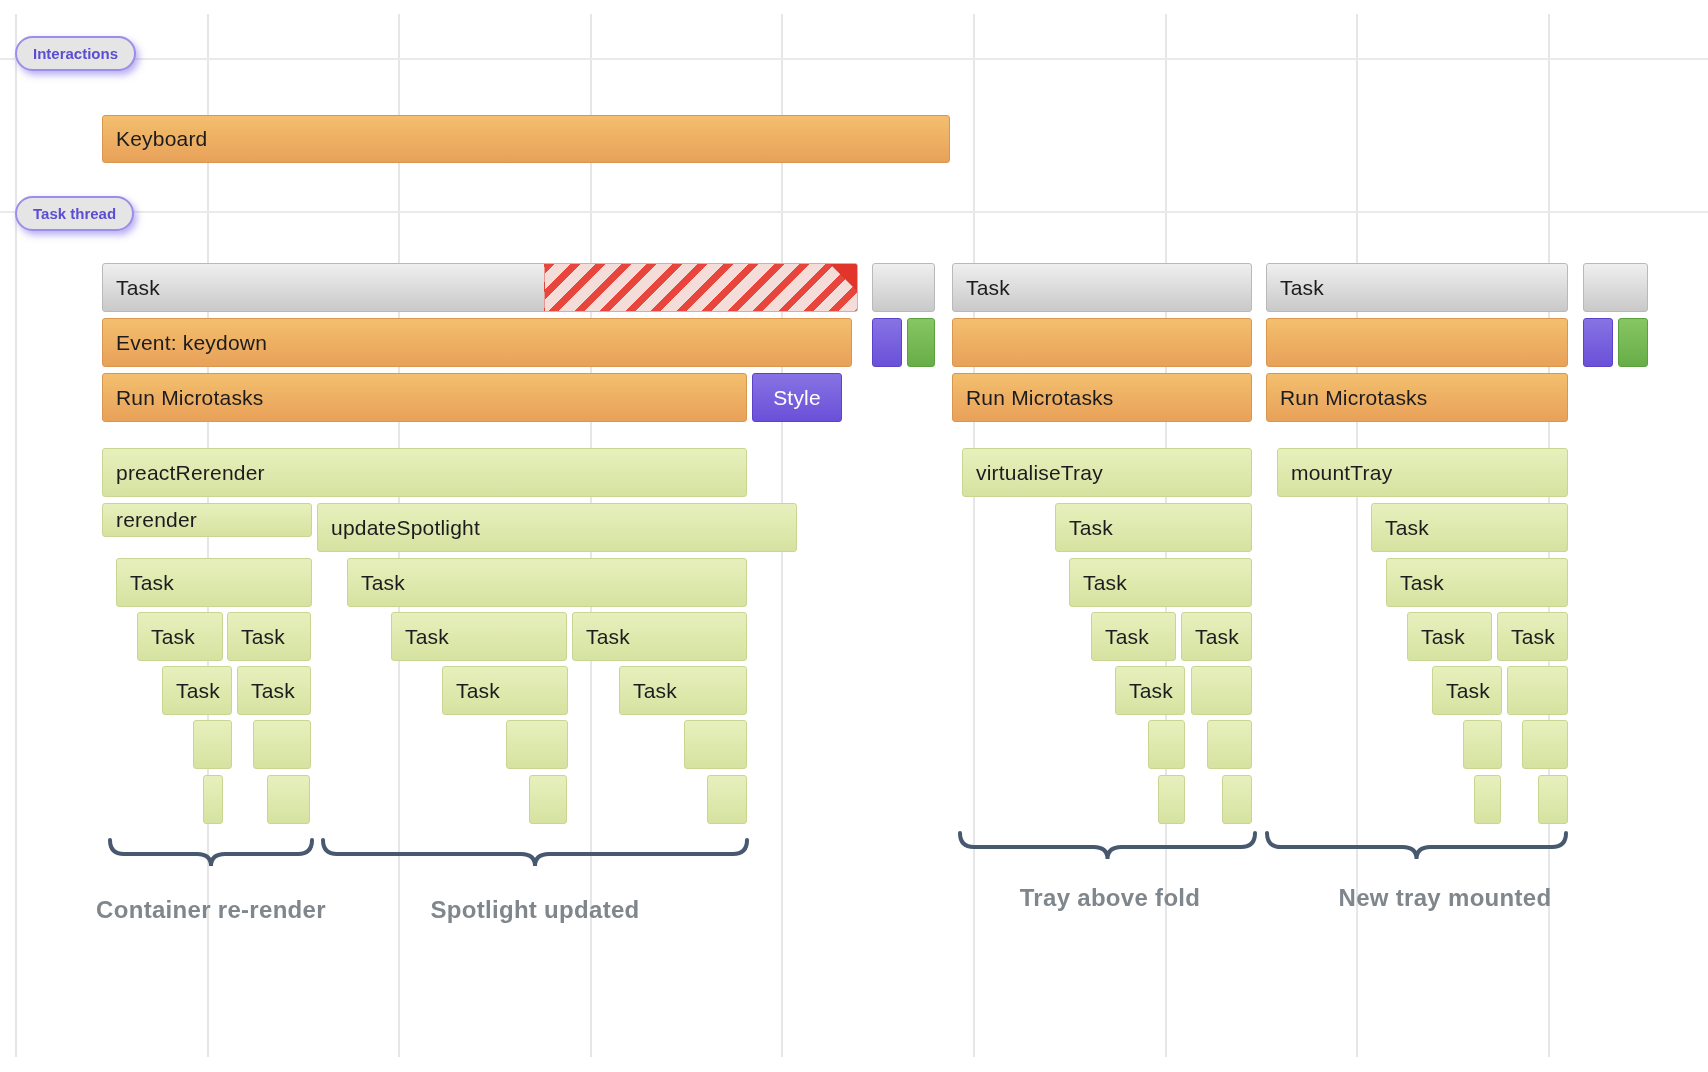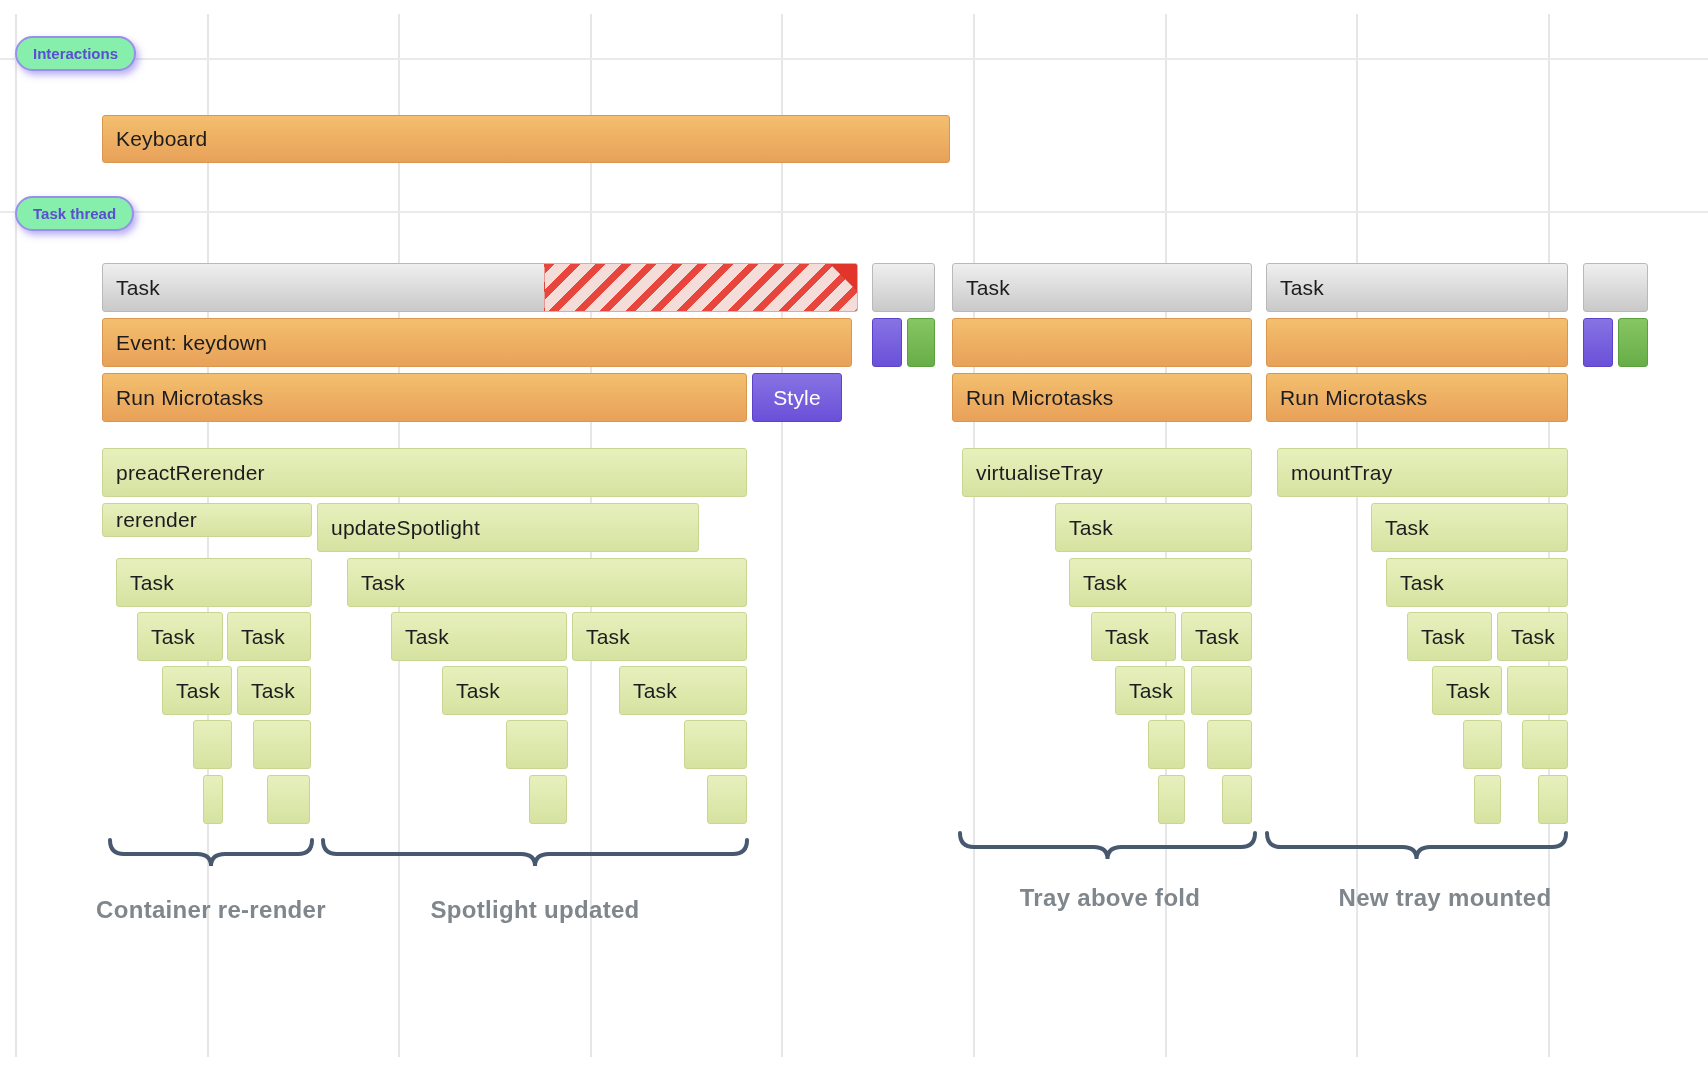--- a/index.html
+++ b/index.html
@@ -14,21 +14,21 @@
   .bar.orange{background:linear-gradient(#f3bf6e,#e8a159);border:1px solid #d9964f;}
   .bar.green{background:linear-gradient(#e7f0bd,#d6e2a0);border:1px solid #c9d692;margin-top:20px;}
   .bar.purple{background:linear-gradient(#8773e4,#6a50d8);border:1px solid #5a43c8;color:#ffffff;}
   .bar.purple.center{justify-content:center;padding-left:0;}
   .bar.green2{background:linear-gradient(#86c663,#68ad48);border:1px solid #5ba03e;}
   .hatch{position:absolute;top:-1px;bottom:-1px;
          background:repeating-linear-gradient(135deg,#e8463d 0 7px,#f4dcd8 7px 18px);
          border:1px solid rgba(214,69,60,.45);border-radius:0 3px 3px 0;box-sizing:border-box;}
   .tri{position:absolute;top:-1px;right:-1px;width:0;height:0;
        border-top:30px solid #e1352b;border-left:30px solid transparent;}
-  .pill{position:absolute;z-index:4;background:#86efac;border:2px solid #998ee9;border-radius:999px;
+  .pill{position:absolute;z-index:4;background:#e5e5e5;border:2px solid #998ee9;border-radius:999px;
         color:#5b4ed1;font-size:15px;font-weight:bold;padding:7px 16px;
         box-shadow:3px 4px 7px rgba(115,95,230,.5);white-space:nowrap;}
   .anno-label{position:absolute;transform:translate(-50%,-50%);font-size:24px;font-weight:bold;
               color:#7f868c;white-space:nowrap;letter-spacing:.3px;}
   svg.braces{position:absolute;left:0;top:0;pointer-events:none;}
 </style>
 </head>
 <body>
 
 <div id="stage">
@@ -67,21 +67,21 @@
       </div>
       <div class="bar purple center" style="left: 752px; top: 373px; width: 90px; height: 49px;">
         <span>Style</span>
       </div>
       <div class="bar green" style="left: 102px; top: 428px; width: 645px; height: 49px;">
         <span>preactRerender</span>
       </div>
       <div class="bar green" style="left: 102px; top: 483px; width: 210px; height: 34px;">
         <span>rerender</span>
       </div>
-      <div class="bar green" style="left: 317px; top: 483px; width: 382px; height: 49px;">
+      <div class="bar green" style="left: 317px; top: 483px; width: 480px; height: 49px;">
         <span>updateSpotlight</span>
       </div>
       <div class="bar green" style="left: 116px; top: 538px; width: 196px; height: 49px;">
         <span>Task</span>
       </div>
       <div class="bar green" style="left: 347px; top: 538px; width: 400px; height: 49px;">
         <span>Task</span>
       </div>
       <div class="bar green" style="left: 137px; top: 592px; width: 86px; height: 49px;">
         <span>Task</span>

